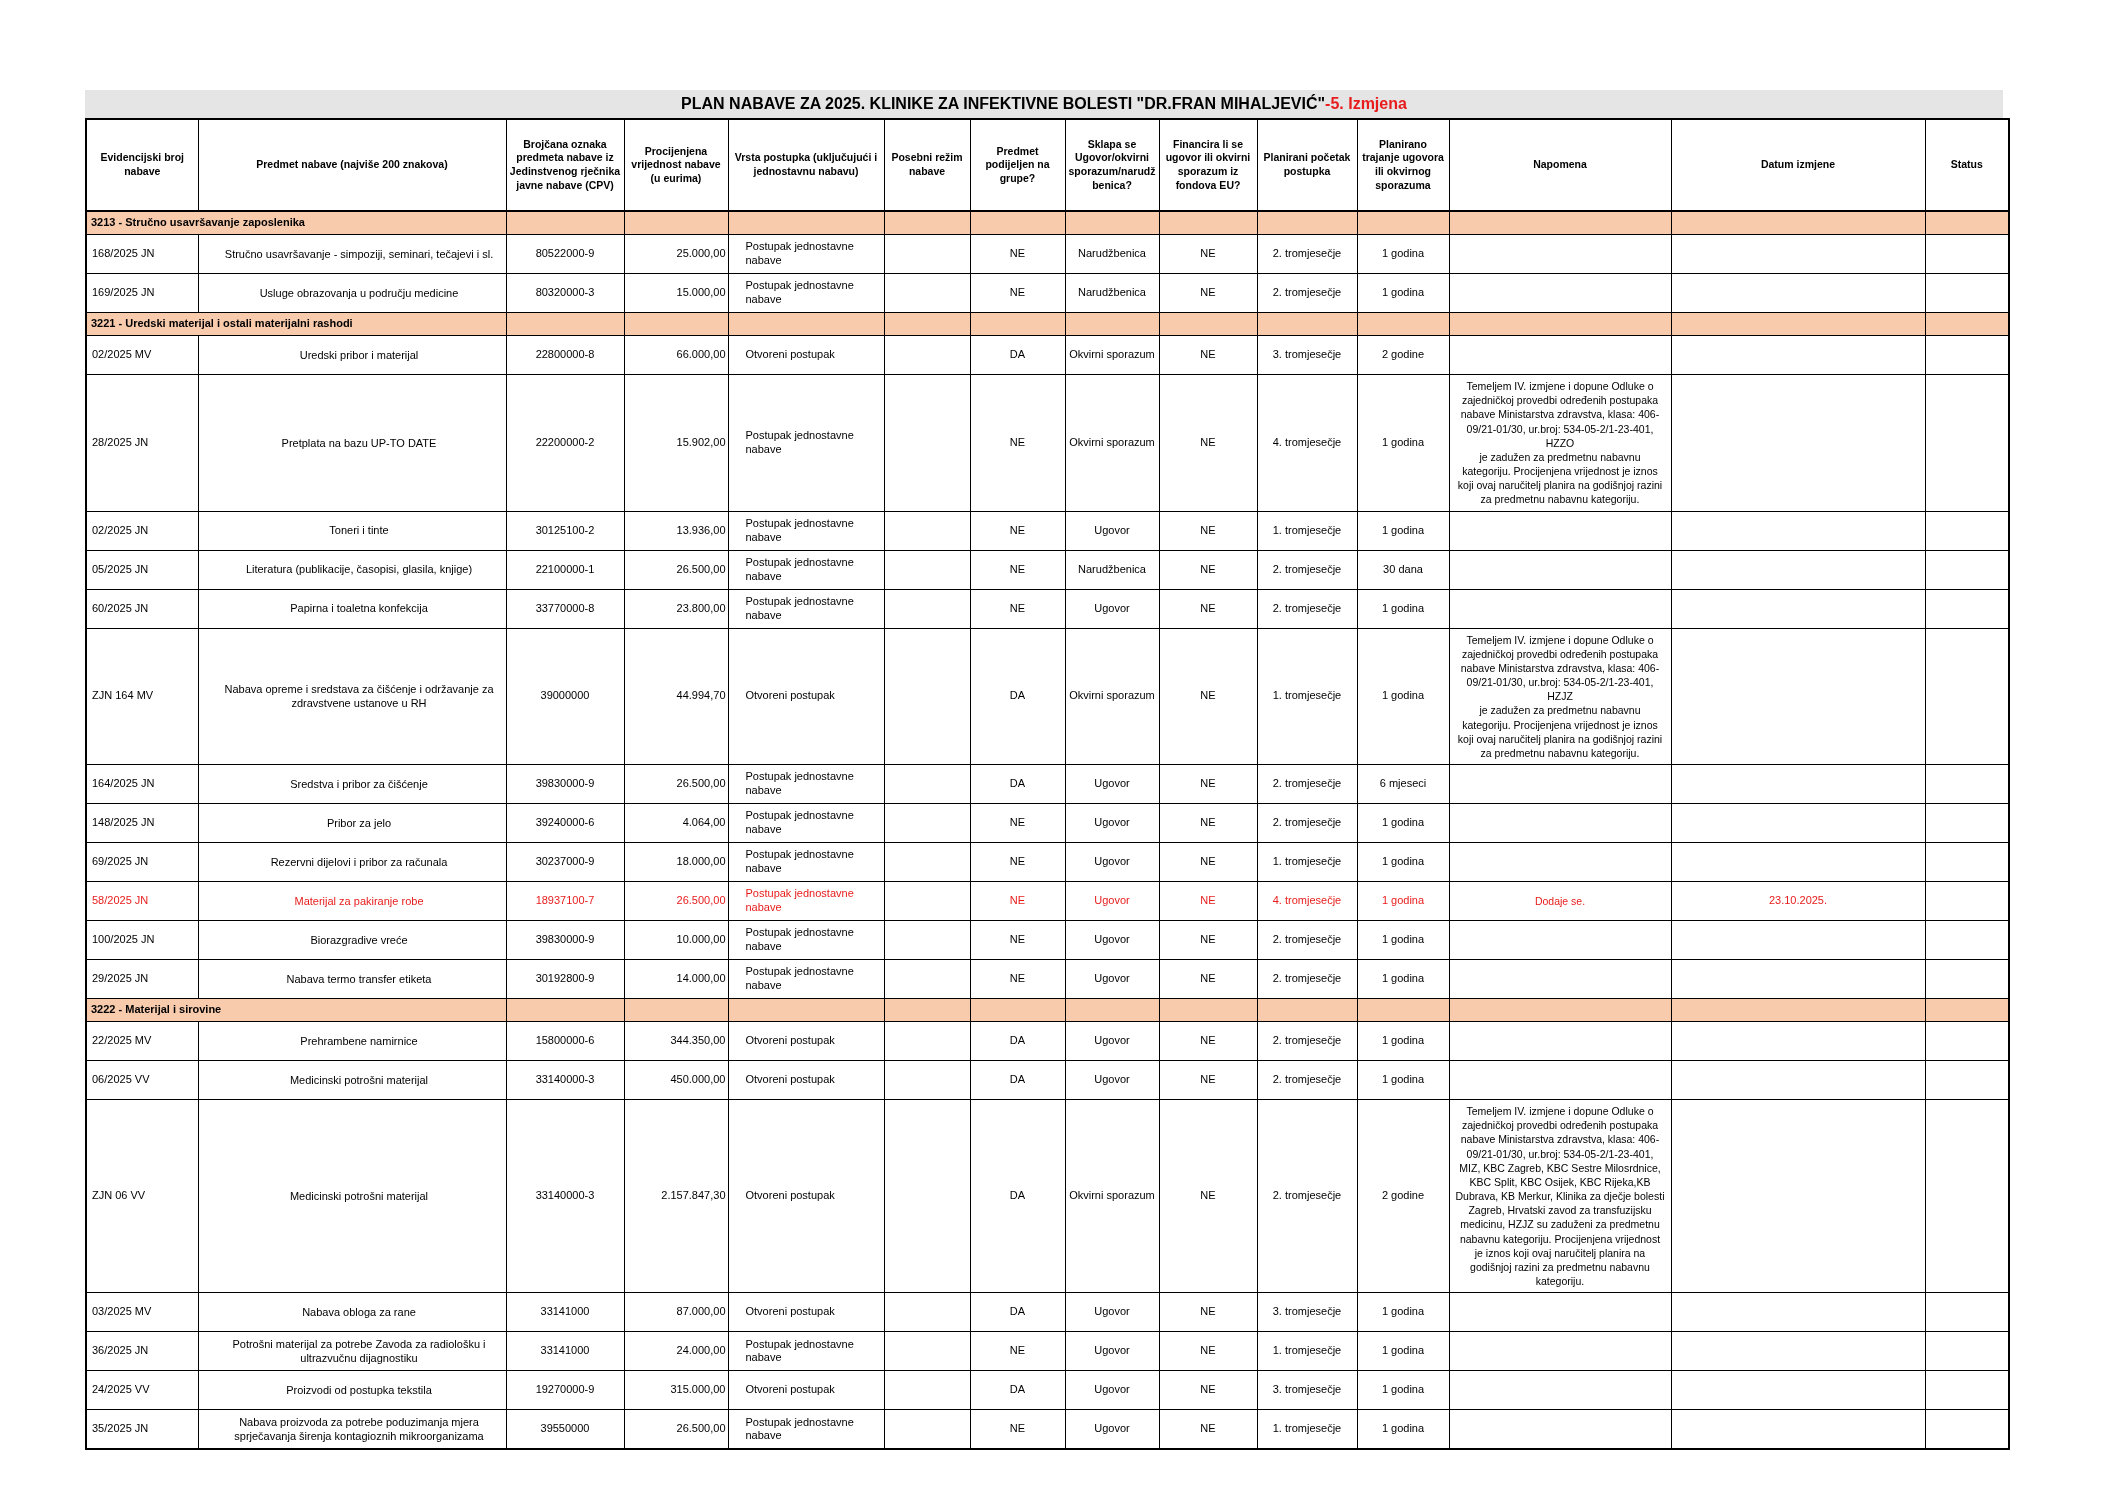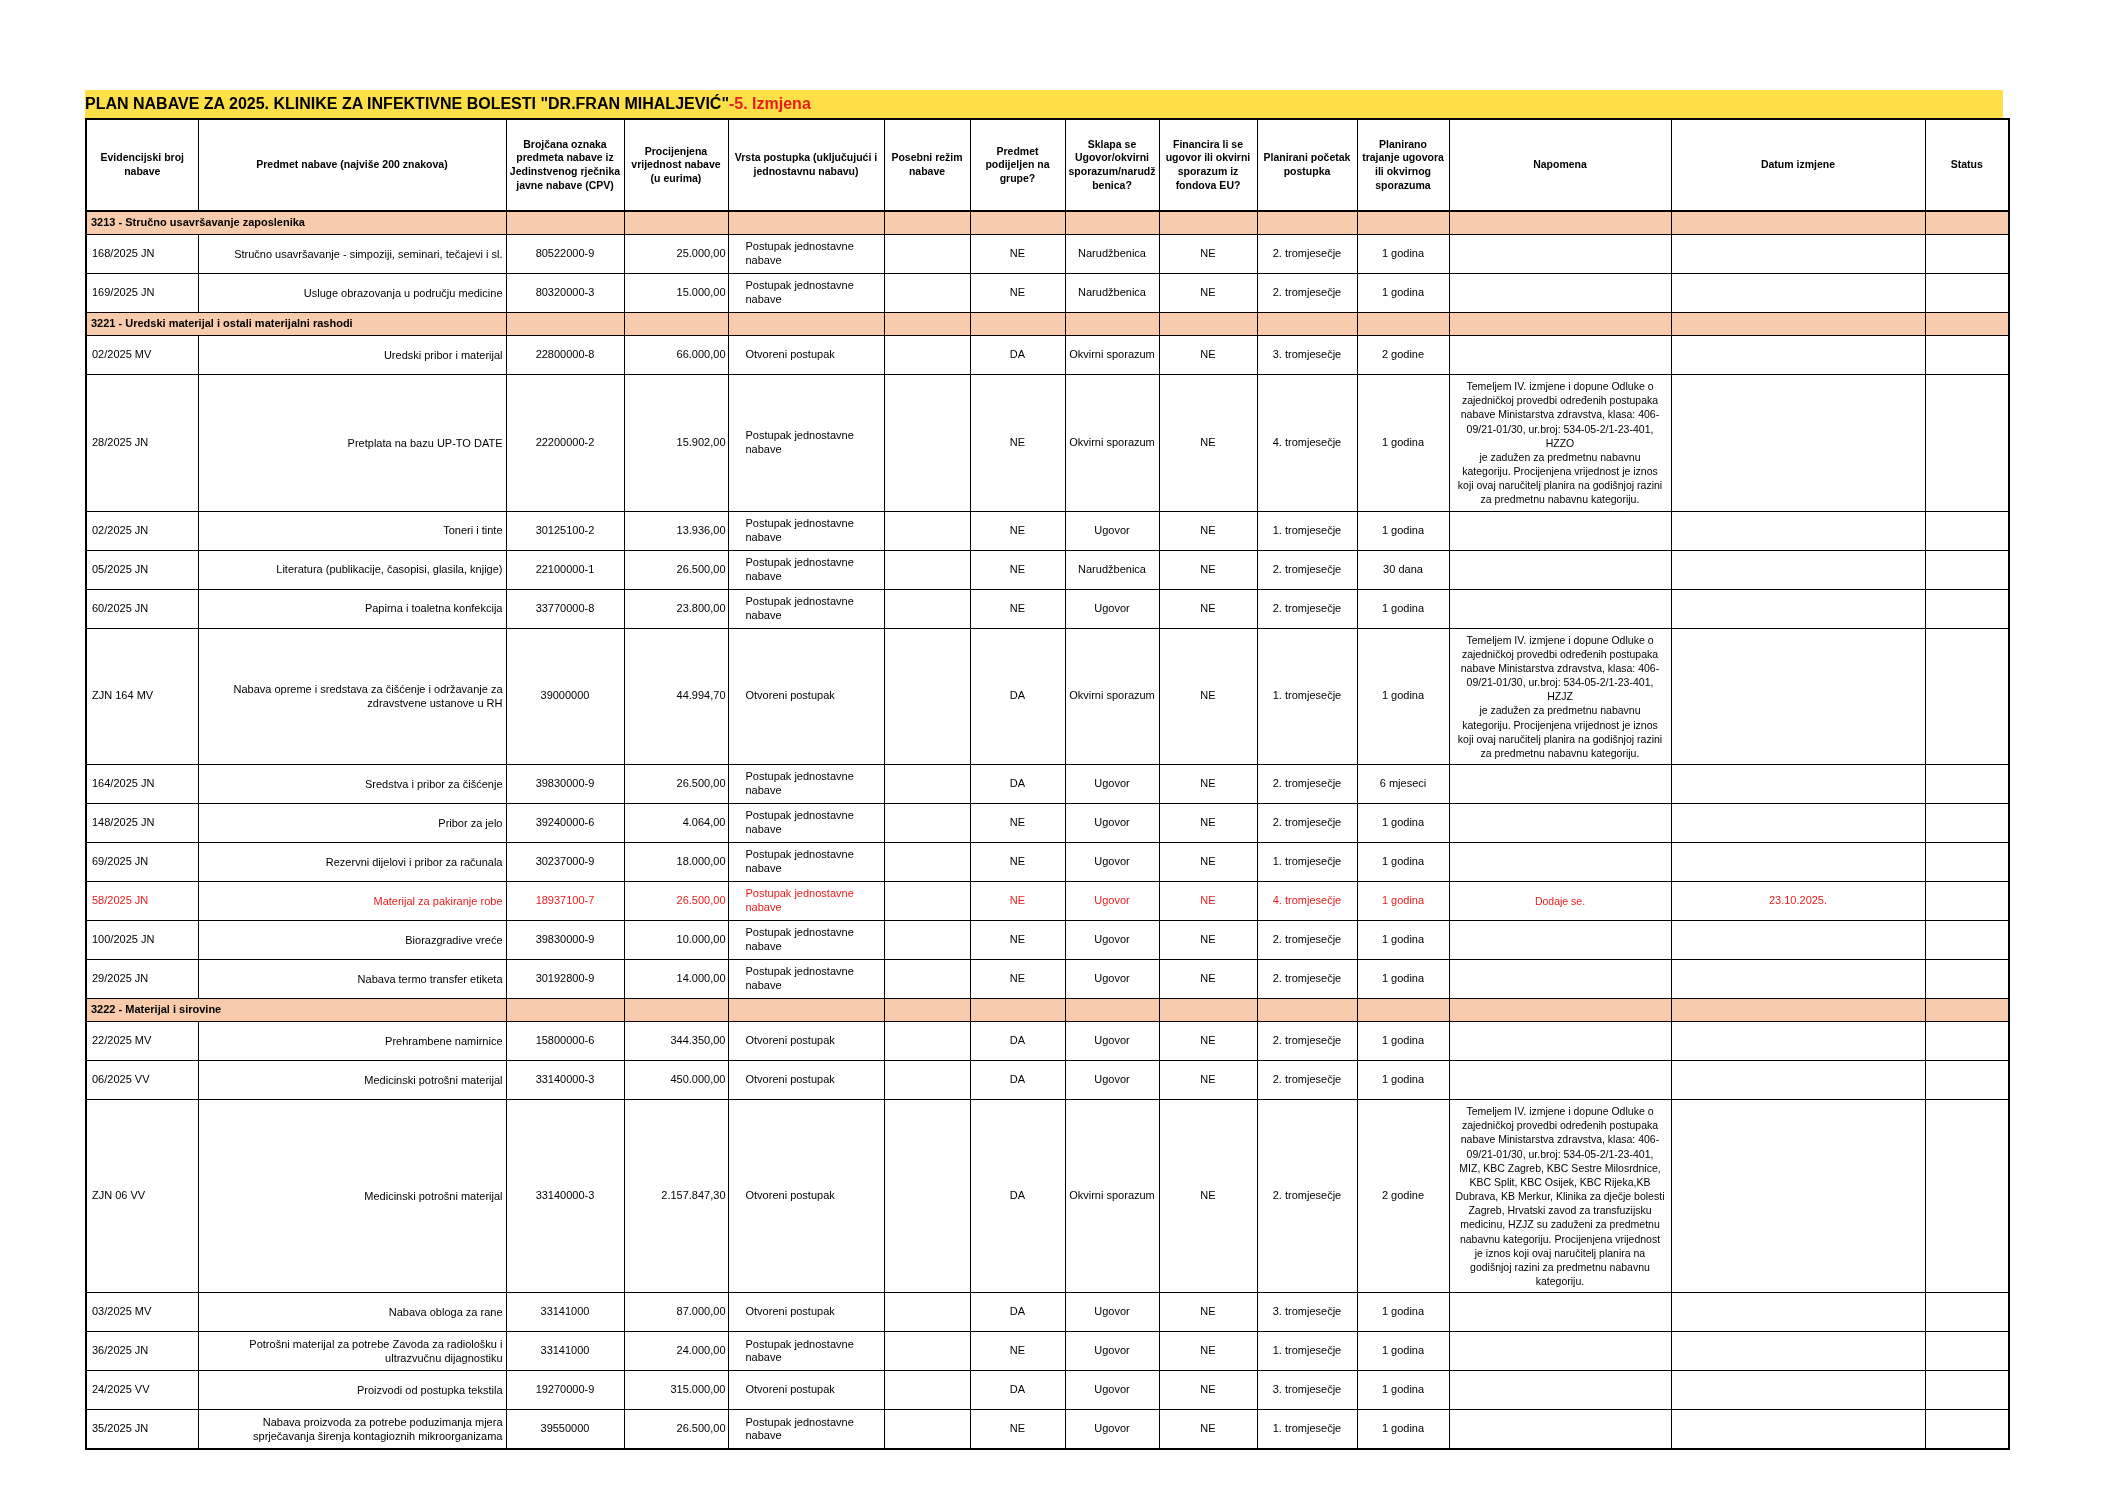--- a/index.html
+++ b/index.html
@@ -3,22 +3,22 @@
 <meta charset="utf-8">
 <style>
   html,body{
     margin:0;padding:0;background:#ffffff;
     width:2116px;height:1496px;overflow:hidden;
     font-family:"Liberation Sans","DejaVu Sans",sans-serif;
     -webkit-font-smoothing:antialiased;
   }
   #sheet{position:absolute;left:85px;top:90px;width:1918px;}
   #title-bar{
-    width:100%;height:28px;background:#fde047;
-    display:flex;align-items:center;
+    width:100%;height:28px;background:#e5e5e5;
+    display:flex;align-items:center;justify-content:center;
     font-size:16px;font-weight:bold;color:#000;box-sizing:border-box;
   }
   #title-bar .suffix{color:#e81c1c;white-space:pre;}
   table{
     border-collapse:collapse;table-layout:fixed;width:1918px;
     border:2px solid #000;background:#fff;
   }
   th,td{
     border:1px solid #000;
     font-size:11px;color:#000;
@@ -30,21 +30,21 @@
     height:86px;border-bottom:2px solid #000;border-top:2px solid #000;
     background:#fff;padding:2px 2px;
   }
   tbody td{height:30px;line-height:1.25;}
   tr.section-row td{
     background:#f8cbad;height:18px;font-weight:bold;font-size:11px;
     text-align:left;padding-left:4px;
   }
   
   td.c0{text-align:left;padding-left:5px;}
-  td.c1{text-align:right;padding-left:17px;line-height:1.3;}
+  td.c1{text-align:center;padding-left:17px;line-height:1.3;}
   td.c2{text-align:center;}
   td.c3{text-align:right;padding-right:2px;}
   td.c4{text-align:left;padding-left:17px;}
   td.c5,td.c6,td.c7,td.c8,td.c9,td.c10,td.c13{text-align:center;}
   td.c11{text-align:center;font-size:10.5px;line-height:1.35;white-space:pre-line;padding:4px 6px;}
   td.c12{text-align:center;}
   tr.red-row td{color:#e81c1c;}
 </style>
 </head>
 <body>

